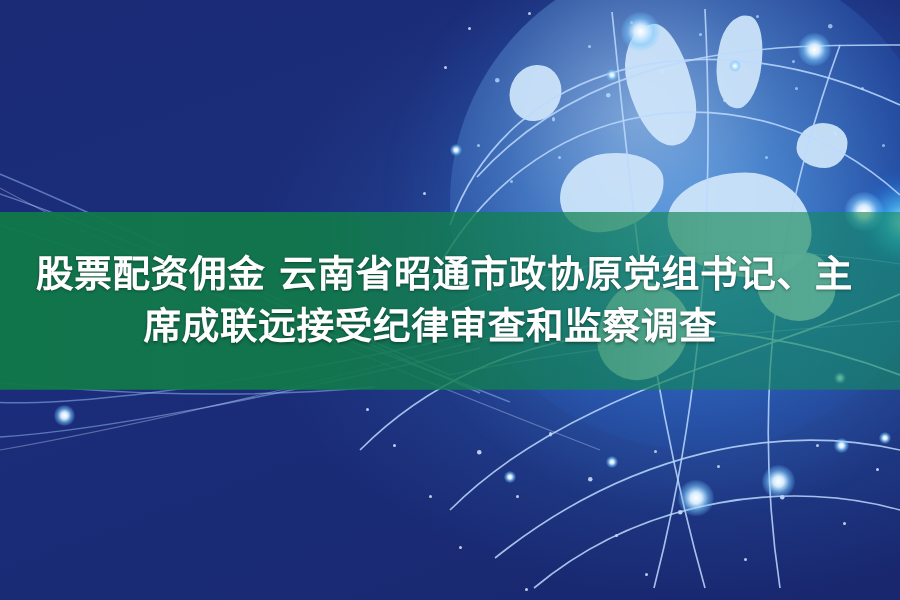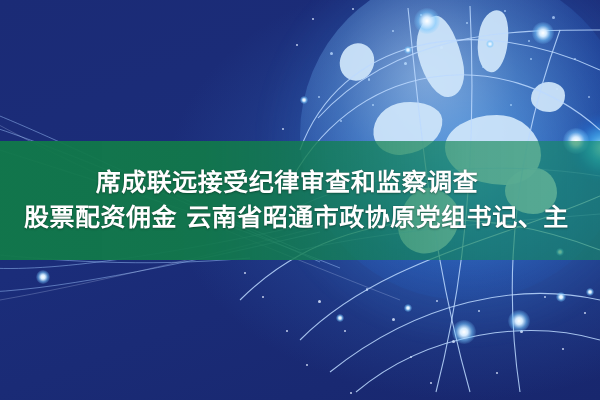--- a/index.html
+++ b/index.html
@@ -266,17 +266,17 @@
       <g fill="none" stroke="#cfe0ff" stroke-opacity="0.35" stroke-width="0.7">
         <path d="M-10,120 C80,170 220,230 400,300"></path>
         <path d="M0,300 C80,286 200,258 330,224"></path>
       </g>
     </svg>
   </div>
 
   <div class="green-band solid-left"></div>
 
   <div class="headline">
+    <div class="line line-1">股票配资佣金 云南省昭通市政协原党组书记、主</div>
     <div class="line line-2">席成联远接受纪律审查和监察调查</div>
-    <div class="line line-1">股票配资佣金 云南省昭通市政协原党组书记、主</div>
   </div>
 
 </div>
 
 </body></html>

